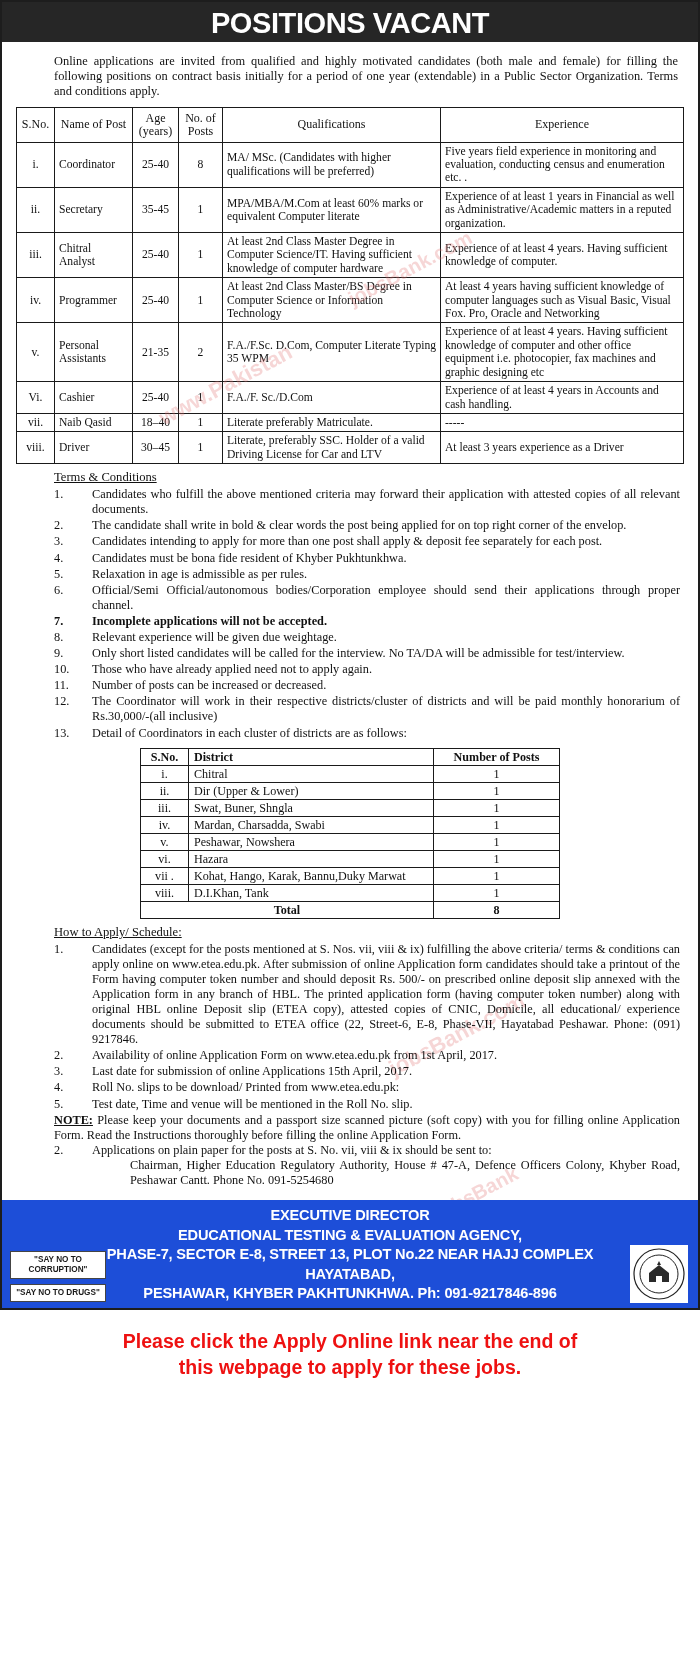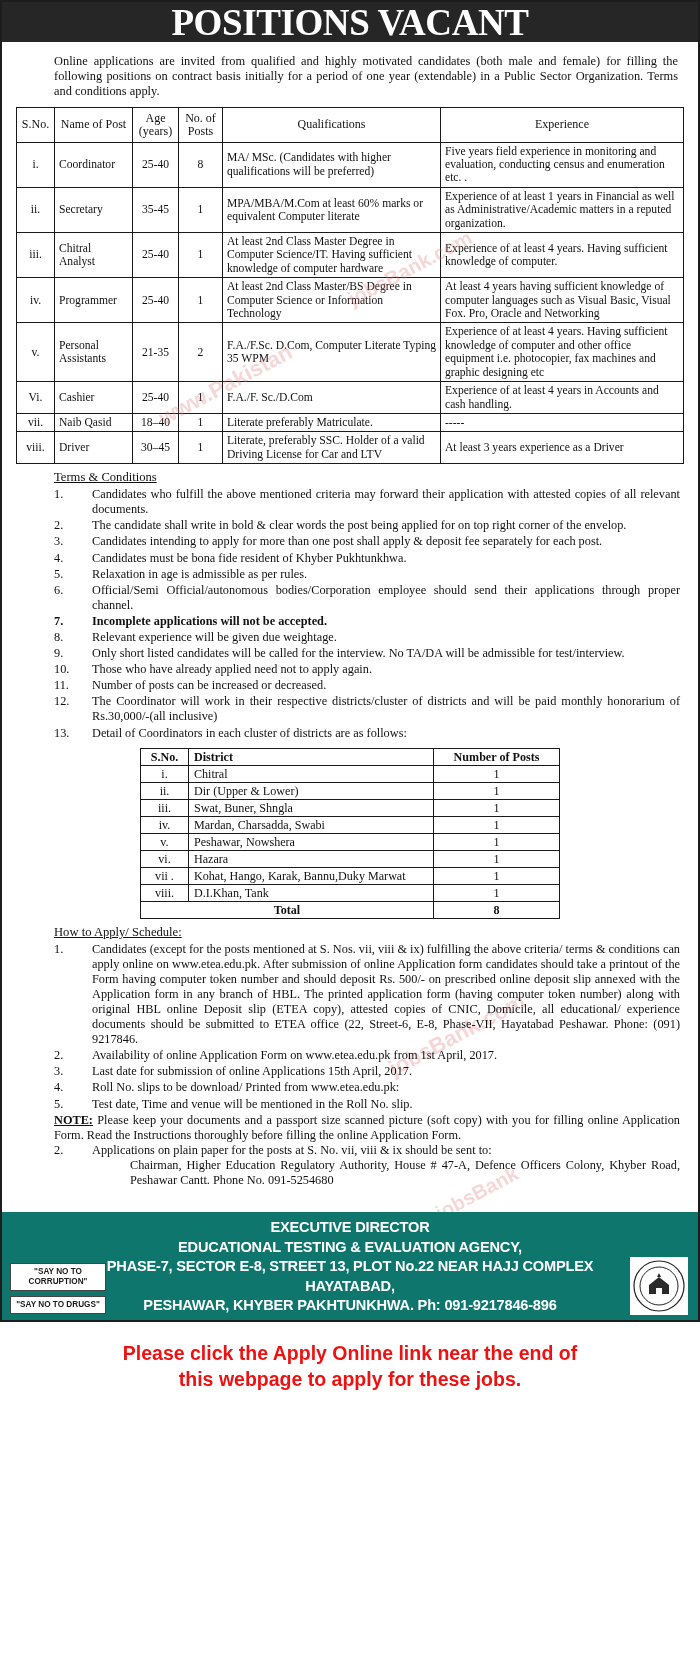--- a/index.html
+++ b/index.html
@@ -21,23 +21,23 @@
 
   
   .header-banner {
     background:#262626;
     color:#ffffff;
     text-align:center;
     padding:4px 0 7px 0;
     height:40px;
   }
   .header-banner .title {
-    font-family:Liberation Serif, serif;
+    font-family:Liberation Sans, sans-serif;
     font-weight:bold;
-    font-size:37px;
+    font-size:29px;
     letter-spacing:-0.4px;
     line-height:34px;
   }
 
   
   .ad-body { padding:6px 14px 0 14px; position:relative; }
 
   .intro {
     font-size:12.4px;
     line-height:15.2px;
@@ -129,23 +129,23 @@
   }
   .note .lbl { text-decoration:underline; font-weight:bold; }
   .sub-addr {
     display:block;
     margin-left:38px;
     text-align:justify;
   }
 
   
   .footer-banner {
-    background:#0f766e;
+    background:#1d4ed8;
     color:#ffffff;
-    margin-top:24px;
+    margin-top:12px;
     padding:6px 0 4px 0;
     position:relative;
     height:108px;
   }
   .footer-banner .fline {
     text-align:center;
     font-family:"Liberation Sans", sans-serif;
     font-weight:bold;
     font-size:14.6px;
     line-height:19.5px;

